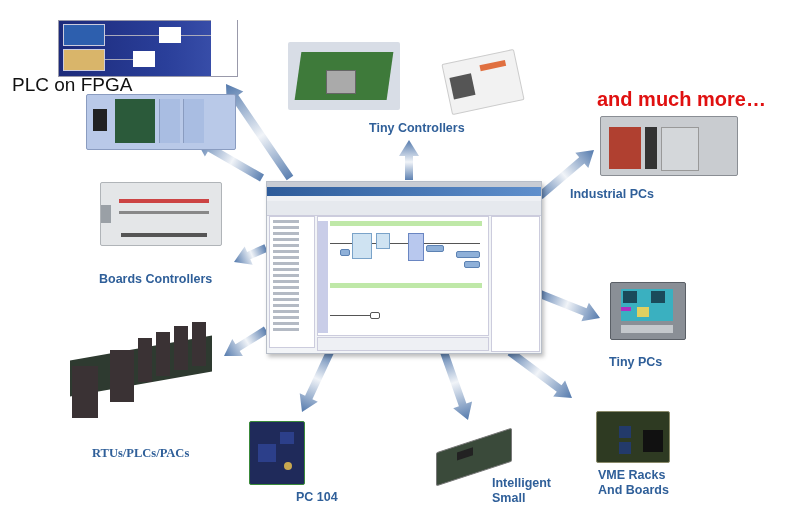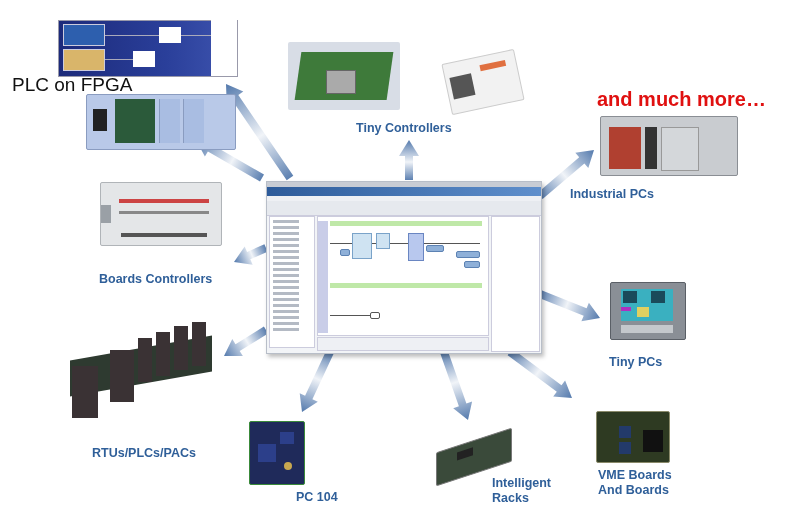--- a/index.html
+++ b/index.html
@@ -135,44 +135,44 @@
 
 <div class="dev" style="left:70px;top:318px;width:142px;height:100px;">
   <div class="abs" style="left:0;top:30px;width:142px;height:36px;background:#2e3a30;transform:skewY(-10deg);"></div>
   <div class="abs" style="left:2px;top:48px;width:26px;height:52px;background:#3a3234;"></div>
   <div class="abs" style="left:40px;top:32px;width:24px;height:52px;background:#3a3234;"></div>
   <div class="abs" style="left:68px;top:20px;width:14px;height:44px;background:#3a3234;"></div>
   <div class="abs" style="left:86px;top:14px;width:14px;height:44px;background:#3a3234;"></div>
   <div class="abs" style="left:104px;top:8px;width:14px;height:44px;background:#3a3234;"></div>
   <div class="abs" style="left:122px;top:4px;width:14px;height:44px;background:#3a3234;"></div>
 </div>
-<div class="lbl" style="left:92px;top:446px;">RTUs/PLCs/PACs</div>
+<div class="lbl" style="left:92px;top:446px;font-family:Liberation Serif, serif;">RTUs/PLCs/PACs</div>
 
 <div class="dev" style="left:249px;top:421px;width:54px;height:62px;background:#1f2a5a;border:1px solid #3a8a3a;">
   <div class="abs" style="left:8px;top:22px;width:18px;height:18px;background:#2c3f8a;"></div>
   <div class="abs" style="left:30px;top:10px;width:14px;height:12px;background:#2c3f8a;"></div>
   <div class="abs" style="left:34px;top:40px;width:8px;height:8px;background:#c8a850;border-radius:50%;"></div>
 </div>
 <div class="lbl" style="left:268px;top:490px;padding-left:28px;">PC 104</div>
 
 <div class="dev" style="left:436px;top:440px;width:74px;height:32px;background:#3a4a3a;border:1px solid #777;transform:skewY(-18deg);">
   <div class="abs" style="left:20px;top:6px;width:16px;height:8px;background:#222;"></div>
 </div>
 <div class="lbl" style="left:492px;top:476px;text-align:left;">
   <span>Intelligent</span><br>
-  <span>Racks</span>
+  <span>Small</span>
 </div>
 
 <div class="dev" style="left:596px;top:411px;width:72px;height:50px;background:#2e3a22;border:1px solid #8a8a6a;">
   <div class="abs" style="left:22px;top:14px;width:12px;height:12px;background:#233a6a;"></div>
   <div class="abs" style="left:22px;top:30px;width:12px;height:12px;background:#233a6a;"></div>
   <div class="abs" style="left:46px;top:18px;width:20px;height:22px;background:#111;"></div>
 </div>
 <div class="lbl" style="left:598px;top:468px;text-align:left;">
-  <span>VME Boards</span><br>
+  <span>VME Racks</span><br>
   <span>And Boards</span>
 </div>
 
 <div class="dev" style="left:610px;top:282px;width:74px;height:56px;background:#8a8f96;border:1px solid #5a5f66;">
   <div class="abs" style="left:10px;top:6px;width:52px;height:32px;background:#3ab0c0;">
     <div class="abs" style="left:2px;top:2px;width:14px;height:12px;background:#1a4a5a;"></div>
     <div class="abs" style="left:30px;top:2px;width:14px;height:12px;background:#1a4a5a;"></div>
     <div class="abs" style="left:16px;top:18px;width:12px;height:10px;background:#e0d060;"></div>
     <div class="abs" style="left:0;top:18px;width:10px;height:4px;background:#b030c0;"></div>
   </div>
@@ -189,21 +189,21 @@
 <div class="lbl" style="left:570px;top:187px;">Industrial PCs</div>
 
 <div class="dev" style="left:288px;top:42px;width:112px;height:68px;background:#d8dde6;">
   <div class="abs" style="left:10px;top:10px;width:92px;height:48px;background:#3e7a3a;transform:skewX(-8deg);"></div>
   <div class="abs" style="left:38px;top:28px;width:28px;height:22px;background:#aaa;border:1px solid #666;"></div>
 </div>
 <div class="dev" style="left:446px;top:56px;width:72px;height:50px;background:#f2f2f2;border:1px solid #ccc;transform:rotate(-12deg);">
   <div class="abs" style="left:4px;top:14px;width:22px;height:22px;background:#555;"></div>
   <div class="abs" style="left:36px;top:8px;width:26px;height:6px;background:#e07040;"></div>
 </div>
-<div class="lbl" style="left:356px;top:121px;text-align:center;">Tiny Controllers</div>
+<div class="lbl" style="left:369px;top:121px;text-align:center;">Tiny Controllers</div>
 
 <div class="abs ide">
   <div class="tb"></div>
   <div class="hdr"></div>
   <div class="menu"></div>
   <div class="tool"></div>
   <div class="side">
     <i></i>
       <i></i>
       <i></i>

